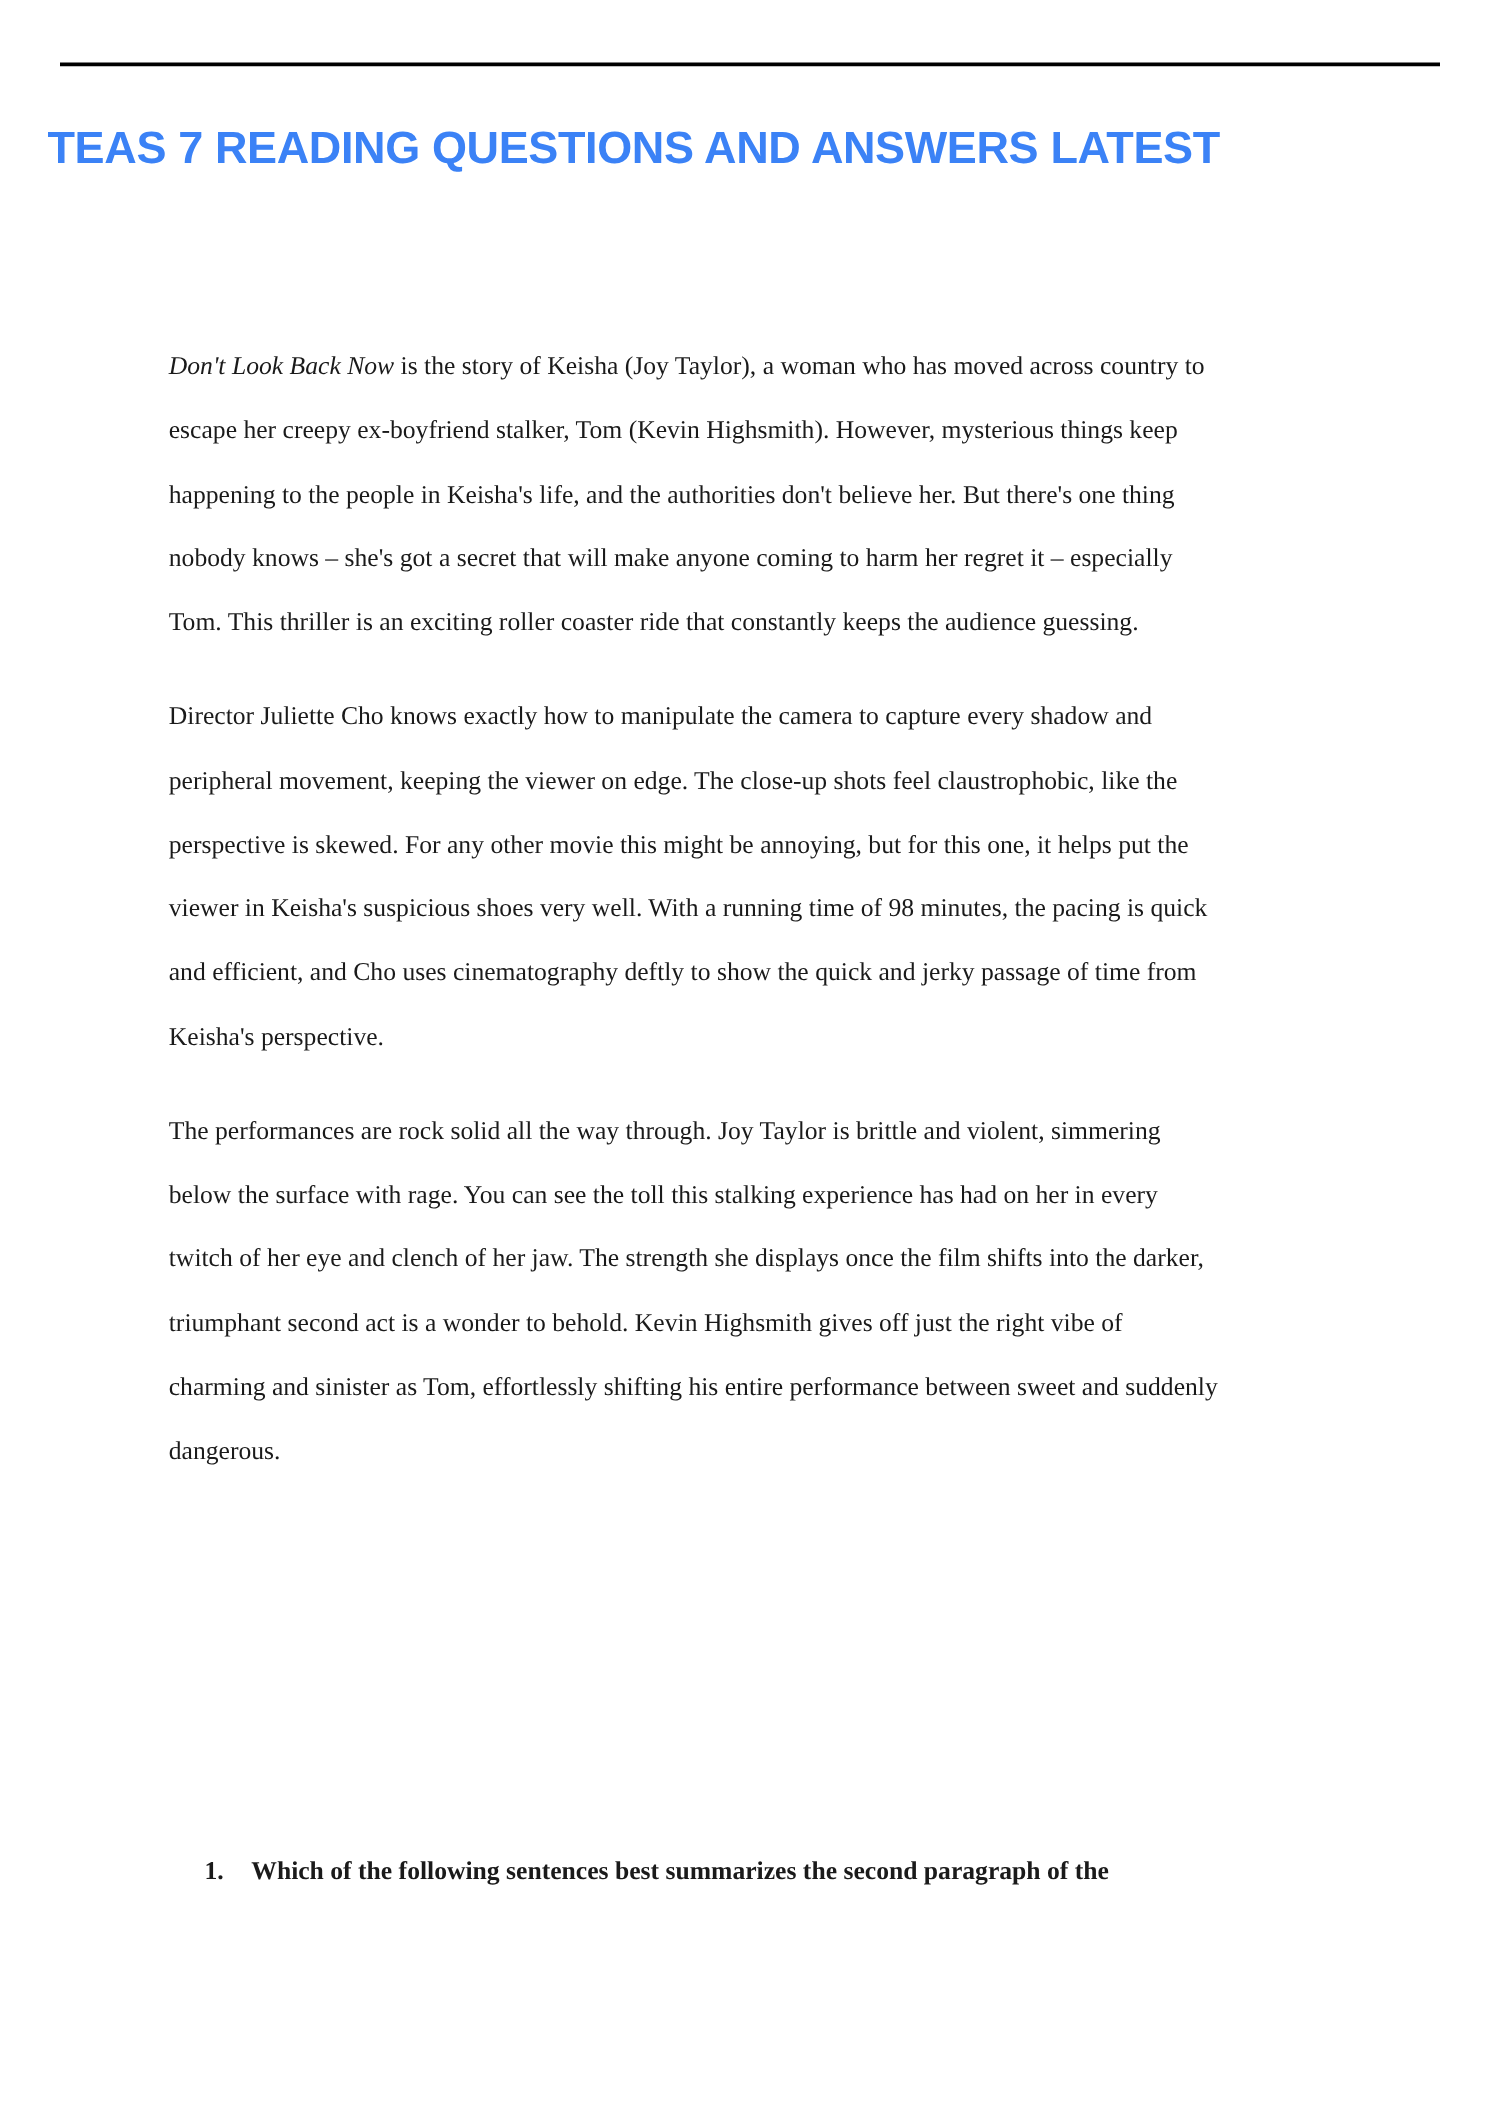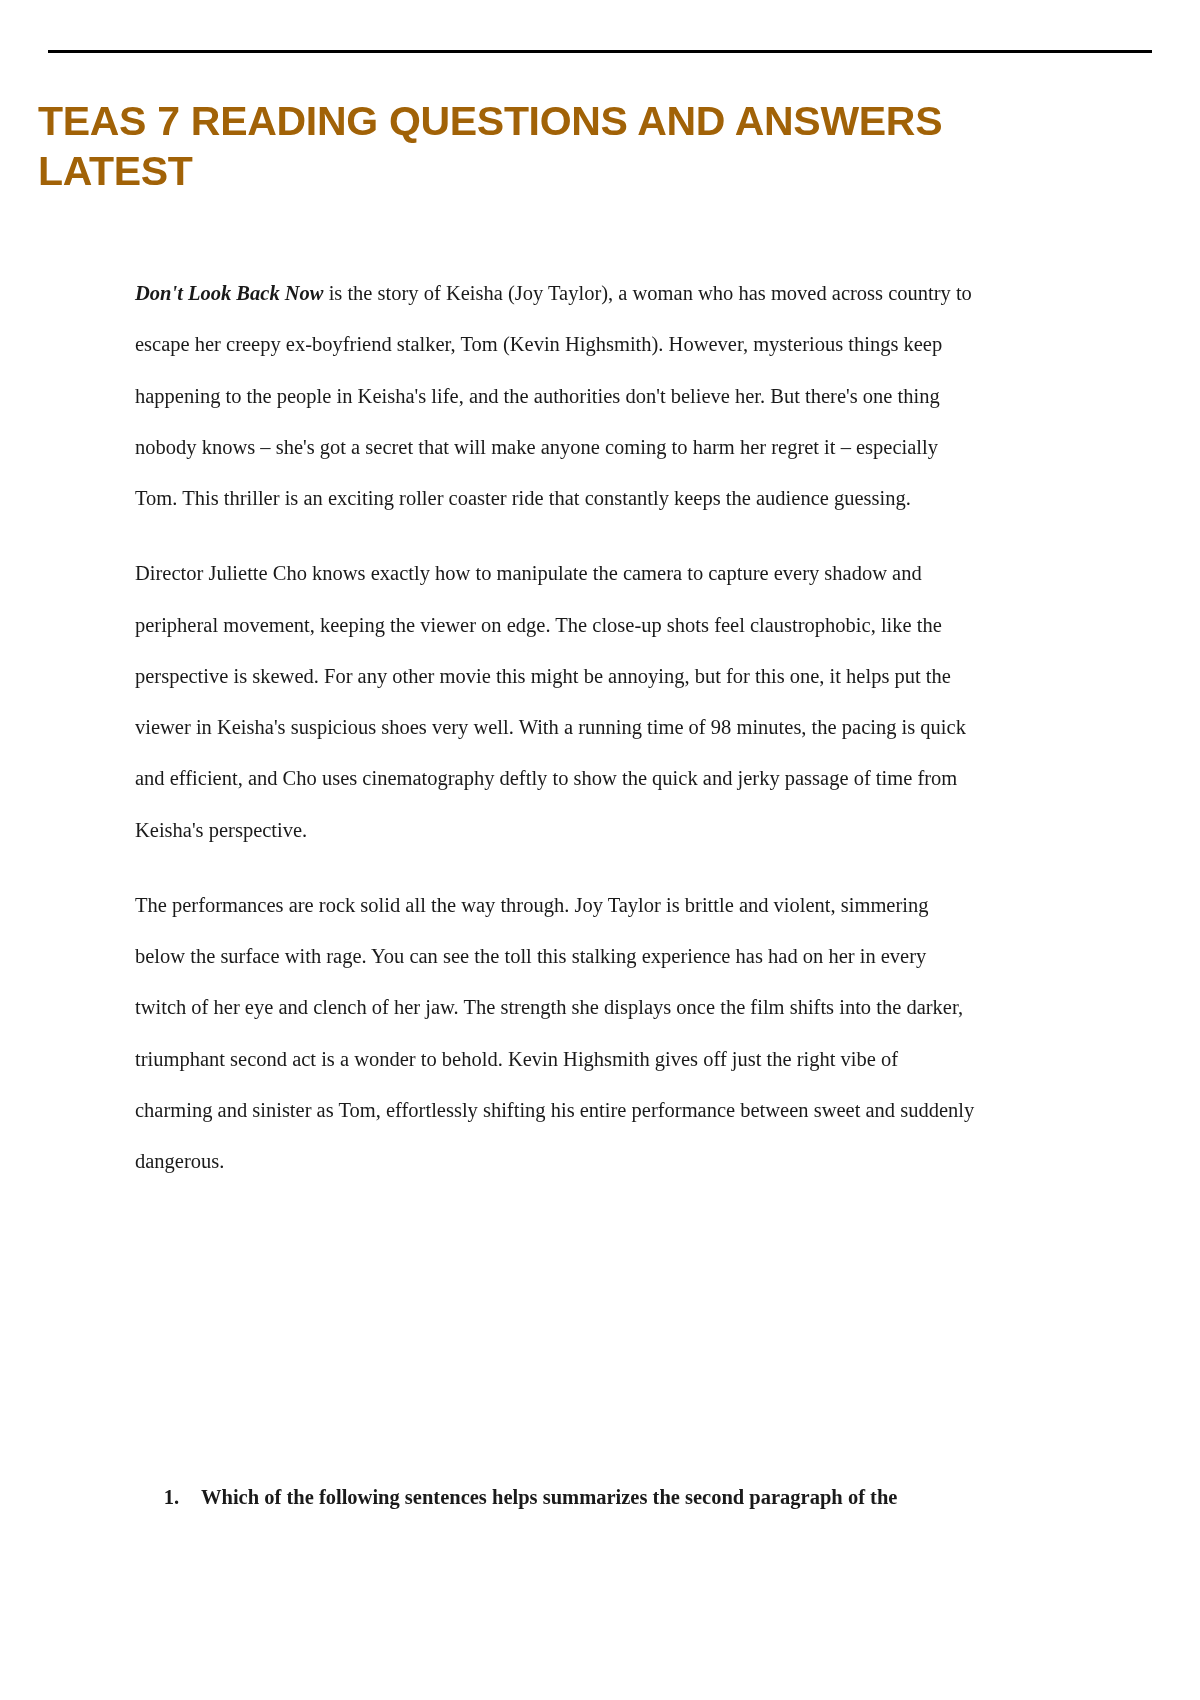--- a/index.html
+++ b/index.html
@@ -30,40 +30,40 @@
     height: 0;
     border-top: 3px solid #000000;
   }
   .doc-title {
     position: absolute;
     top: 96px;
     left: 38px;
     width: 1060px;
     font-family: "Liberation Sans", sans-serif;
     font-weight: bold;
-    font-size: 41px;
+    font-size: 36px;
     line-height: 1.22;
     letter-spacing: -0.3px;
-    color: #a16207;
+    color: #3b82f6;
     margin: 0;
   }
   .body-wrap {
     position: absolute;
     top: 268px;
     left: 135px;
     width: 843px;
   }
   p.para {
     margin: 0 0 24px 0;
     font-size: 20.5px;
     line-height: 2.5;
     text-align: left;
     color: #1a1a1a;
   }
-  p.para em { font-style: italic; font-weight: bold; }
+  p.para em { font-style: italic; }
   .q-list {
     position: absolute;
     top: 1482px;
     left: 135px;
     width: 843px;
   }
   .q-item {
     display: flex;
     align-items: flex-start;
     font-size: 20.5px;
@@ -100,17 +100,17 @@
       <span>Director Juliette Cho knows exactly how to manipulate the camera to capture every shadow and peripheral movement, keeping the viewer on edge. The close-up shots feel claustrophobic, like the perspective is skewed. For any other movie this might be annoying, but for this one, it helps put the viewer in Keisha's suspicious shoes very well. With a running time of 98 minutes, the pacing is quick and efficient, and Cho uses cinematography deftly to show the quick and jerky passage of time from Keisha's perspective.</span>
     </p>
     <p class="para">
       <span>The performances are rock solid all the way through. Joy Taylor is brittle and violent, simmering below the surface with rage. You can see the toll this stalking experience has had on her in every twitch of her eye and clench of her jaw. The strength she displays once the film shifts into the darker, triumphant second act is a wonder to behold. Kevin Highsmith gives off just the right vibe of charming and sinister as Tom, effortlessly shifting his entire performance between sweet and suddenly dangerous.</span>
     </p>
   </div>
 
   <div class="q-list">
     <div class="q-item">
       <span class="q-num">1.</span>
-      <span class="q-text">Which of the following sentences helps summarizes the second paragraph of the</span>
+      <span class="q-text">Which of the following sentences best summarizes the second paragraph of the</span>
     </div>
   </div>
 
 </div>
 
 </body></html>

